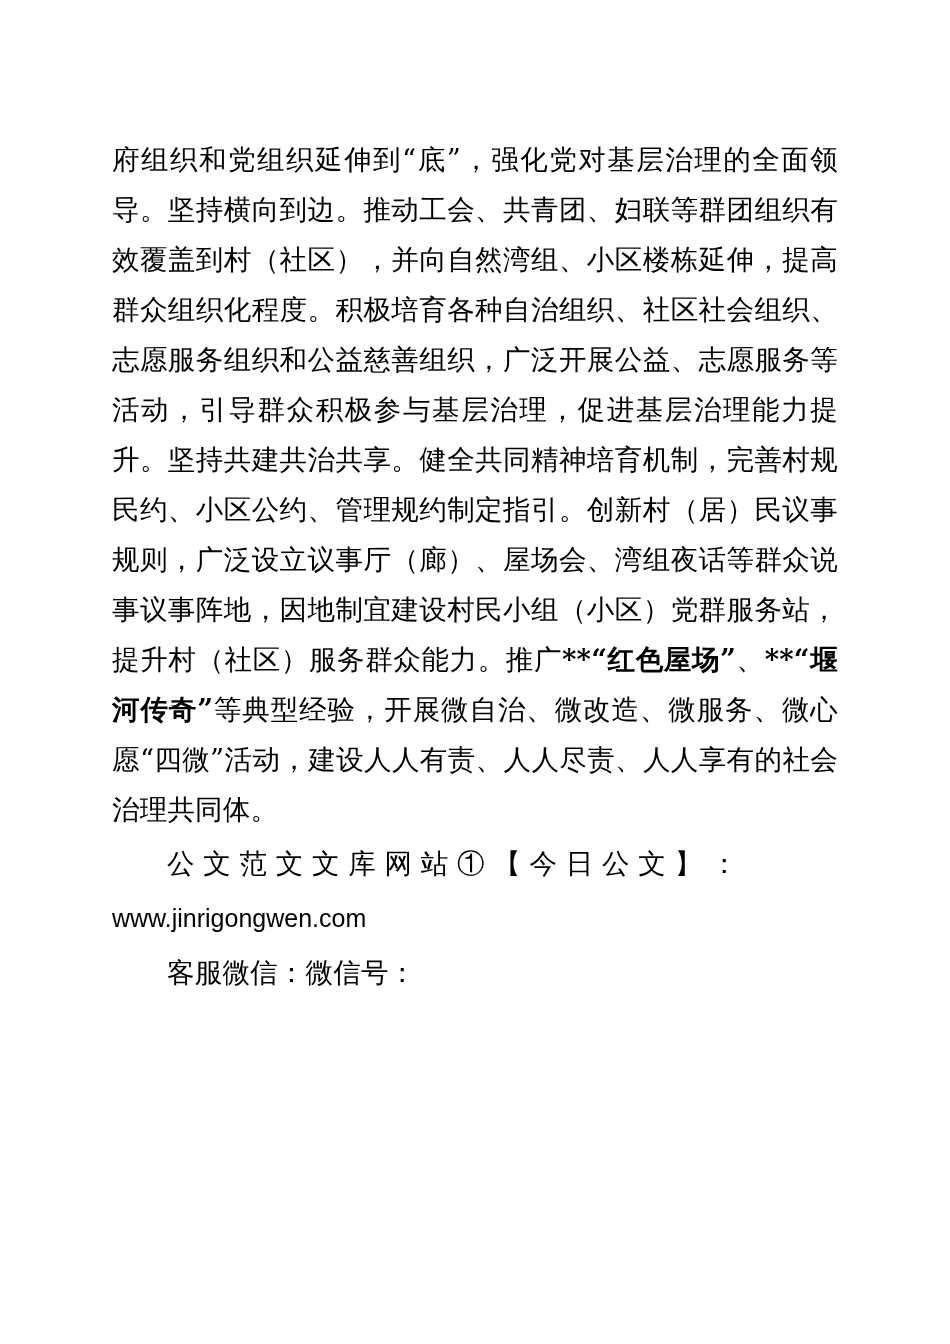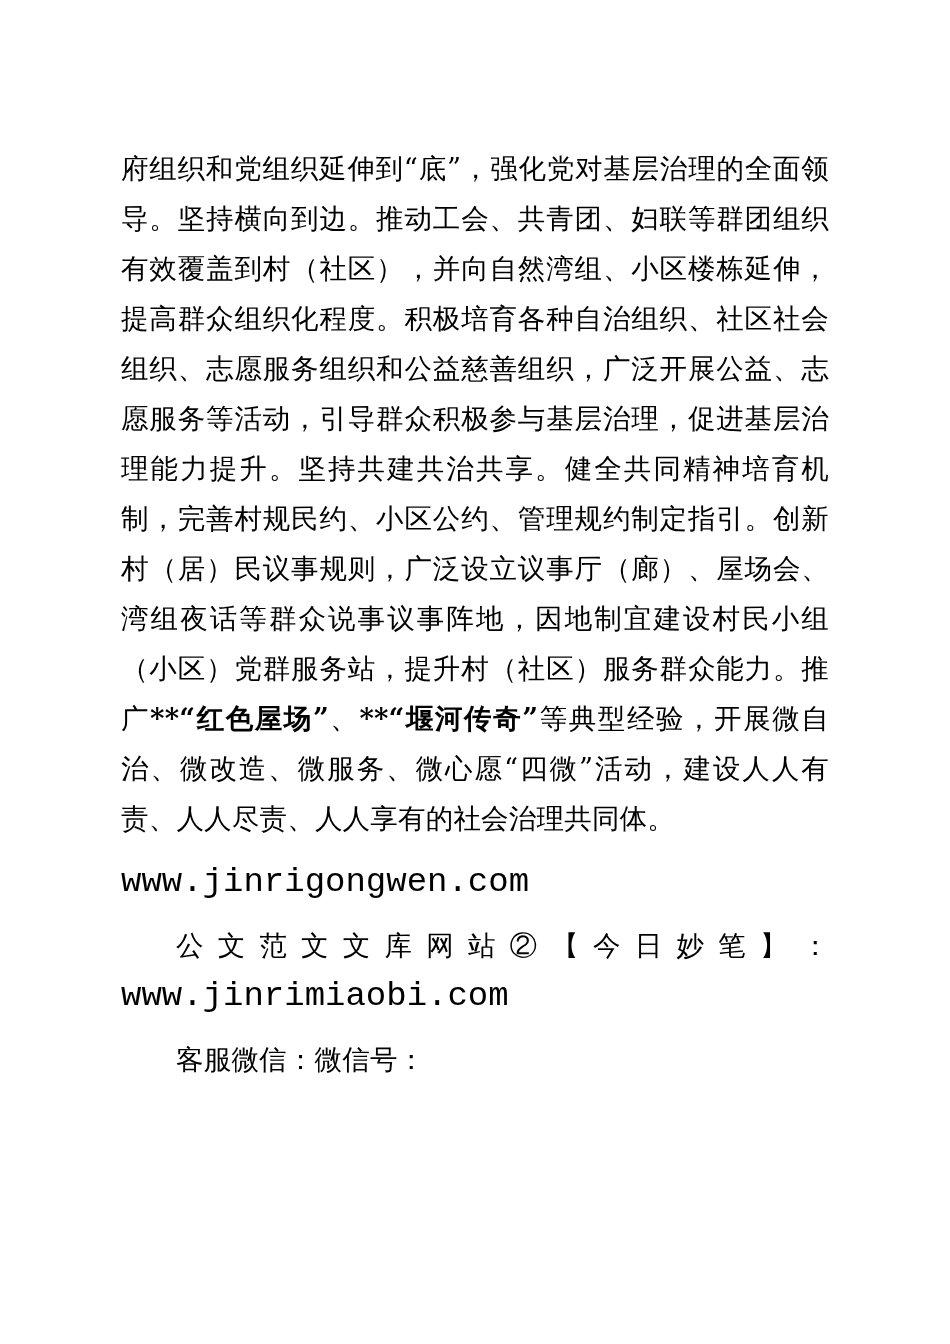--- a/index.html
+++ b/index.html
@@ -23,50 +23,50 @@
     background: #ffffff;
   }
   .doc-body {
     font-size: 27.5px;
     line-height: 50px;
     letter-spacing: 0.2px;
     text-align: justify;
     text-justify: inter-ideograph;
   }
   p {
-    margin: 13px;
+    margin: 4px;
   }
   .para {
     text-indent: 0;
   }
   .indent2 {
     text-indent: 2em;
   }
   .bold {
     font-weight: bold;
   }
   .latin {
-    font-family: Liberation Mono, monospace;
-    font-size: 34px;
+    font-family: Liberation Sans, sans-serif;
+    font-size: 25px;
     letter-spacing: 0;
   }
   .site-line {
     letter-spacing: 0;
   }
 </style>
 </head>
 <body>
 
 <div class="page">
   <div class="doc-body">
 
     <p class="para"><span>府组织和党组织延伸到“底”，强化党对基层治理的全面领导。坚持横向到边。推动工会、共青团、妇联等群团组织有效覆盖到村（社区），并向自然湾组、小区楼栋延伸，提高群众组织化程度。积极培育各种自治组织、社区社会组织、志愿服务组织和公益慈善组织，广泛开展公益、志愿服务等活动，引导群众积极参与基层治理，促进基层治理能力提升。坚持共建共治共享。健全共同精神培育机制，完善村规民约、小区公约、管理规约制定指引。创新村（居）民议事规则，广泛设立议事厅（廊）、屋场会、湾组夜话等群众说事议事阵地，因地制宜建设村民小组（小区）党群服务站，提升村（社区）服务群众能力。推广</span><span class="bold">**“红色屋场”</span><span>、</span><span class="bold">**“堰河传奇”</span><span>等典型经验，开展微自治、微改造、微服务、微心愿“四微”活动，建设人人有责、人人尽责、人人享有的社会治理共同体。</span></p>
 
 
+    <p class="para indent2 site-line"><span>公 文 范 文 文 库 网 站 ① 【 今 日 公 文 】 ：</span></p>
     <p class="para site-line"><span class="latin">www.jinrigongwen.com</span></p>
 
-    <p class="para indent2 site-line"><span>公文范文文库网站②【今日妙笔】：</span><span class="latin">www.jinrimiaobi.com</span></p>
 
 
     <p class="para indent2"><span>客服微信：微信号：</span></p>
 
   </div>
 </div>
 
 </body></html>

